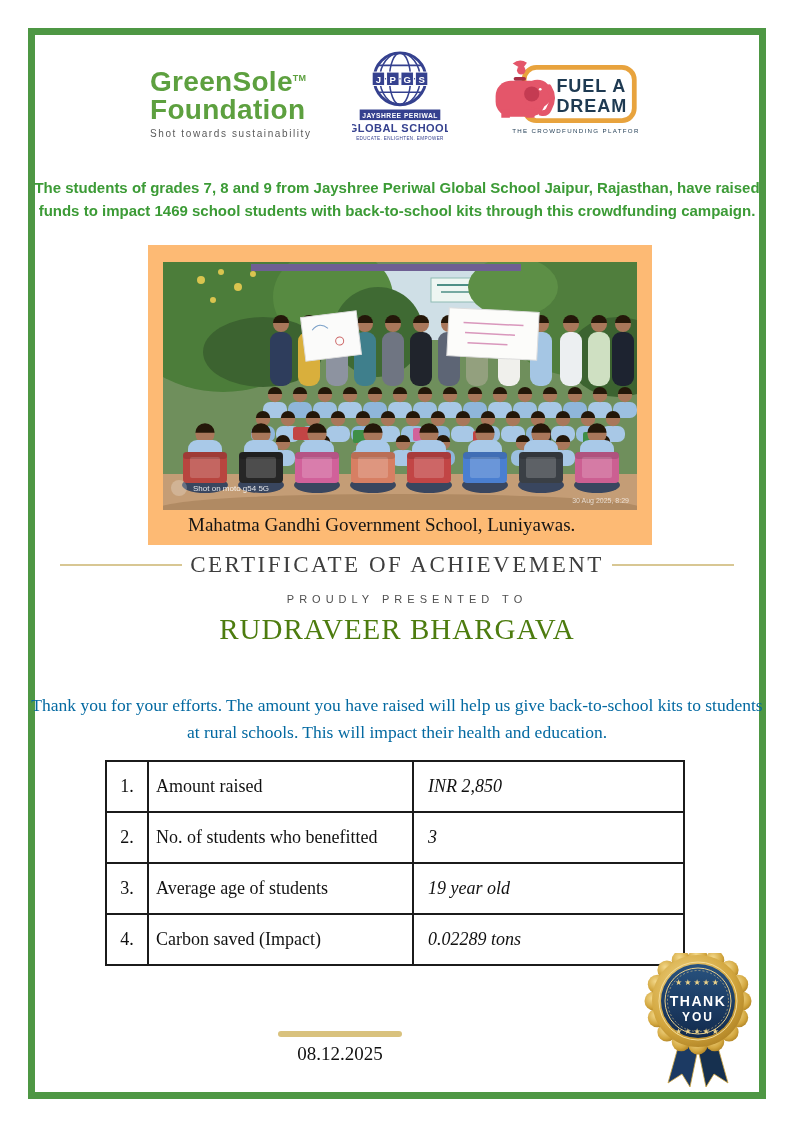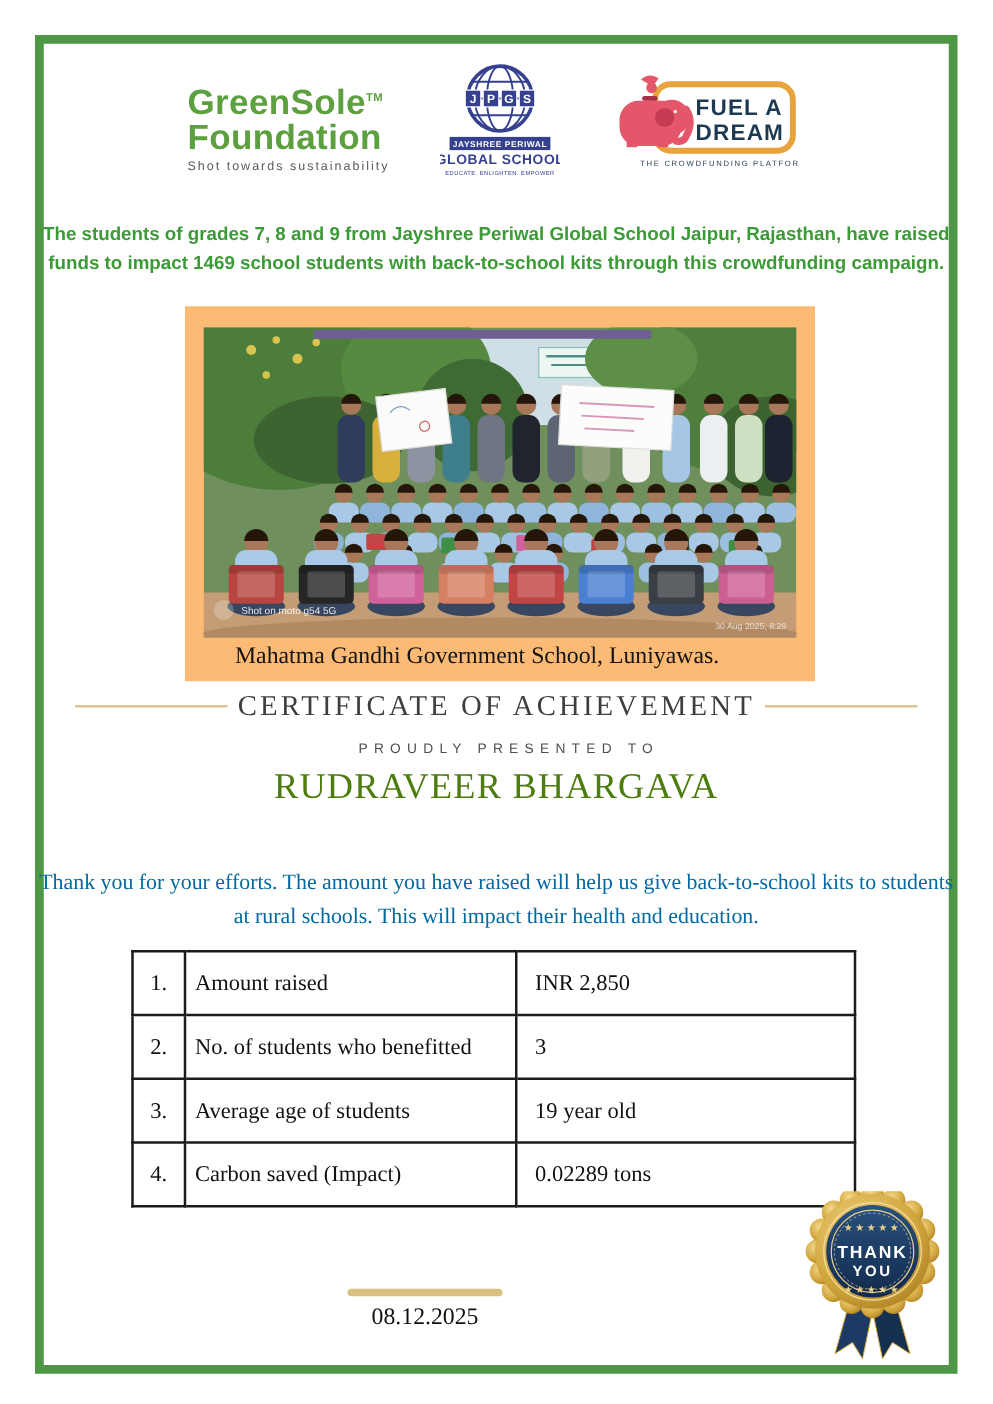--- a/index.html
+++ b/index.html
@@ -48,21 +48,21 @@
 
   .message { position:absolute; top:692px; left:26px; right:26px; text-align:center;
              font-size:17.5px; line-height:1.55; color:#0369a1; }
 
   
   .impact-table { position:absolute; left:105px; top:760px; width:580px;
                   border-collapse:collapse; font-size:18px; color:#111111; }
   .impact-table td { border:2px solid #1b1b1b; height:47px; }
   .col-no    { width:38px; text-align:center; }
   .col-label { width:255px; padding-left:7px; }
-  .col-value { padding-left:14px; }
+  .col-value { padding-left:14px;font-style:italic; }
 
   
   .date-rule { position:absolute; left:278px; top:1031px; width:124px; height:6px;
                border-radius:3px; background:#d9c27e; }
   .date { position:absolute; left:240px; top:1043px; width:200px; text-align:center;
           font-size:19px; color:#111111; }
   .badge { position:absolute; left:638px; top:953px; width:120px; height:140px; }
 </style>
 </head>
 <body>

